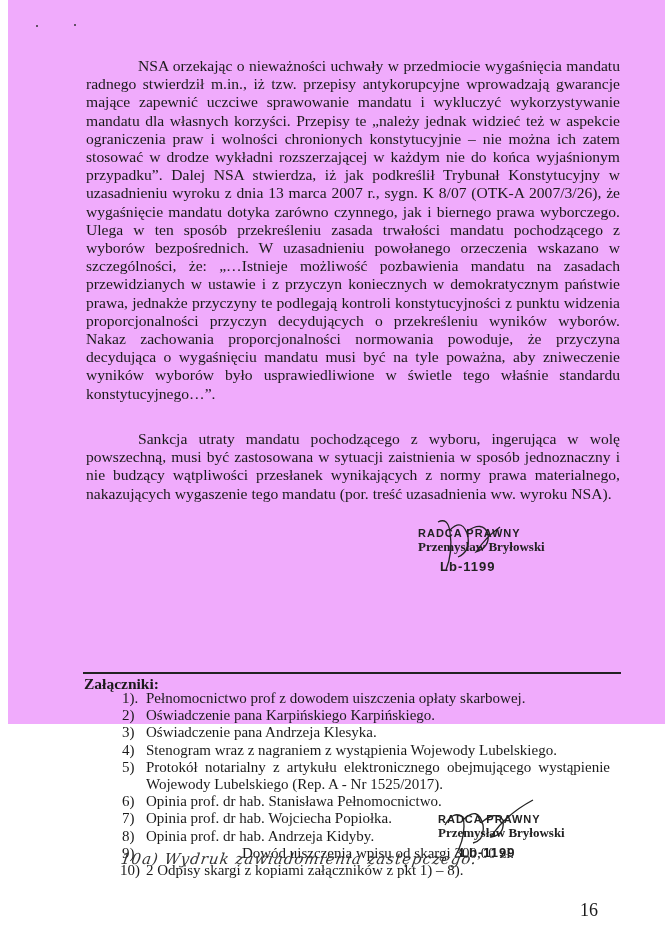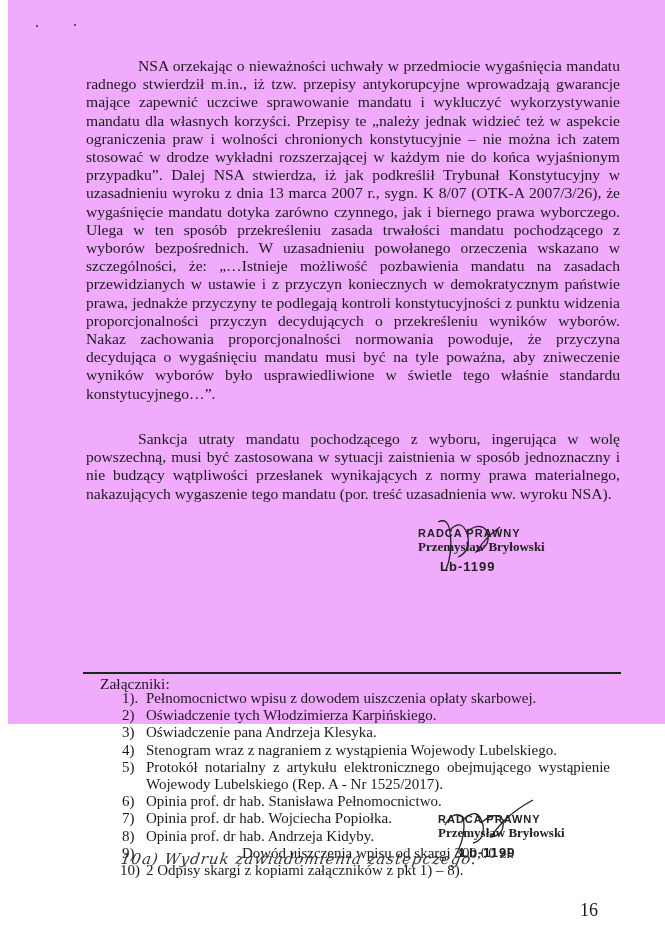--- a/index.html
+++ b/index.html
@@ -10,21 +10,21 @@
   .para { position:absolute; left:78px; width:534px; font-size:15.6px; line-height:18.2px;
           text-align:justify; }
   .para p { margin:0; text-indent:0; }
   .indent { text-indent:52px !important; }
   .stamp { position:absolute; font-family:"Liberation Sans", sans-serif; color:#222; }
   .stamp .t1 { font-size:11px; letter-spacing:1px; font-weight:bold; }
   .stamp .t2 { font-family:"Liberation Serif", serif; font-size:13px; font-weight:bold; }
   .stamp .t3 { font-size:13px; letter-spacing:1px; margin-left:22px; margin-top:4px;font-weight:bold; }
   .sig { position:absolute; }
   .rule { position:absolute; left:75px; width:538px; height:2px; background:#222; top:672px; }
-  .att-title { position:absolute; left:76px; top:675px; font-size:15.5px; font-weight:normal;margin-left:16px; }
+  .att-title { position:absolute; left:76px; top:675px; font-size:15.5px; font-weight:bold; }
   .att-list { position:absolute; left:114px; top:690px; width:488px; font-size:15px; line-height:17.2px; list-style:none; margin:0; padding:0; }
   .att-list li { display:flex; }
   .att-list .num { width:24px; flex:none; }
   .att-list .txt { flex:1; text-align:justify; }
   .handwriting { position:absolute; left:113px; top:850px; font-family:"DejaVu Serif", serif; font-style:italic; font-size:15px; color:#333; letter-spacing:1px; transform:skewX(-8deg); }
   .pagenum { position:absolute; left:572px; top:900px; font-size:18px; }
 </style>
 </head>
 <body>
 
@@ -50,25 +50,25 @@
     <path d="M10 10 Q20 5 22 20 Q25 40 18 58 M22 18 Q35 5 40 25 Q42 40 30 45 M38 20 Q55 8 60 22 Q62 35 48 40 Q58 25 72 15" fill="none" stroke="#222" stroke-width="1.3"></path>
   </svg>
 
   <div class="rule"></div>
 
   <div class="att-title">Załączniki:</div>
 
   <ul class="att-list">
     <li>
         <span class="num">1).</span>
-        <span class="txt">Pełnomocnictwo wpisu z dowodem uiszczenia opłaty skarbowej.</span>
+        <span class="txt">Pełnomocnictwo prof z dowodem uiszczenia opłaty skarbowej.</span>
       </li>
     <li>
         <span class="num">2)</span>
-        <span class="txt">Oświadczenie tych Włodzimierza Karpińskiego.</span>
+        <span class="txt">Oświadczenie pana Karpińskiego Karpińskiego.</span>
       </li>
     <li>
         <span class="num">3)</span>
         <span class="txt">Oświadczenie pana Andrzeja Klesyka.</span>
       </li>
     <li>
         <span class="num">4)</span>
         <span class="txt">Stenogram wraz z nagraniem z wystąpienia Wojewody Lubelskiego.</span>
       </li>
     <li>

